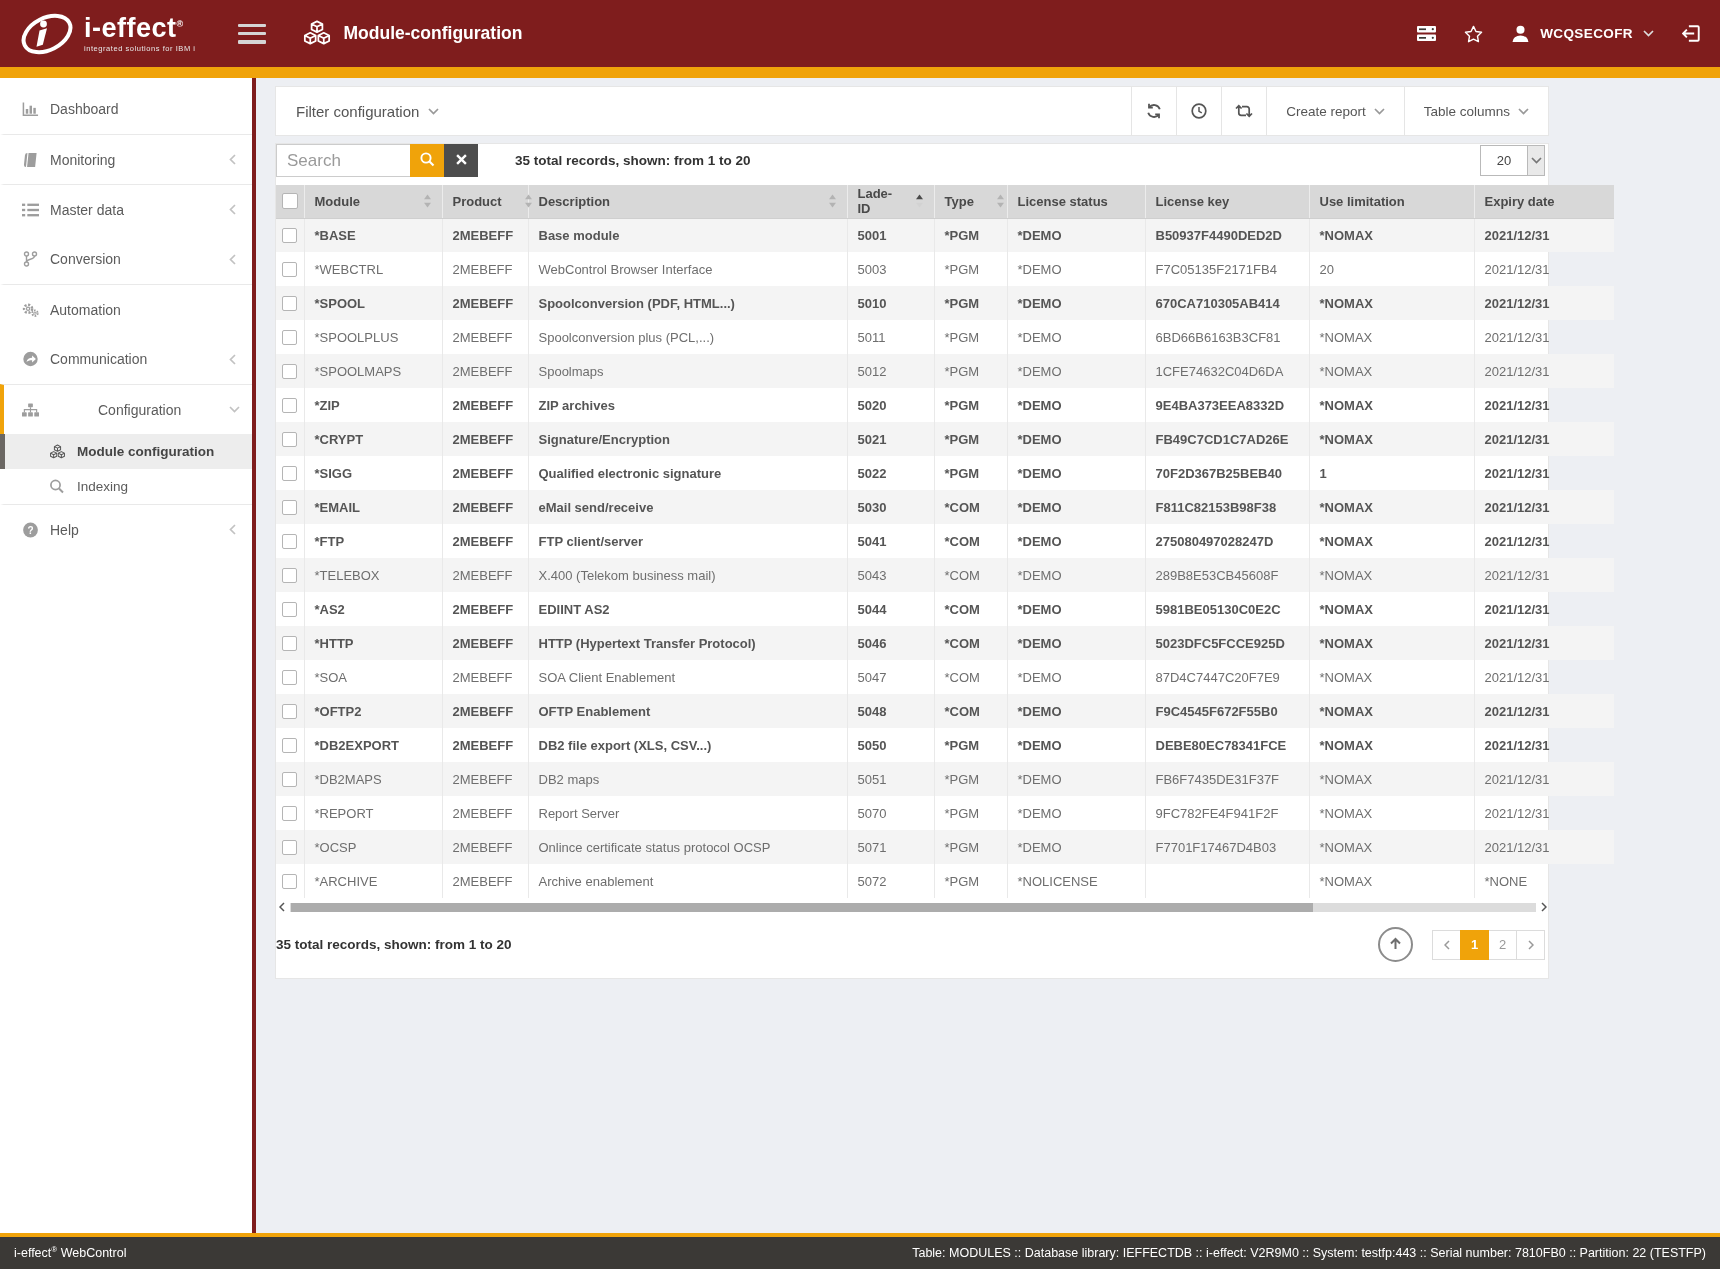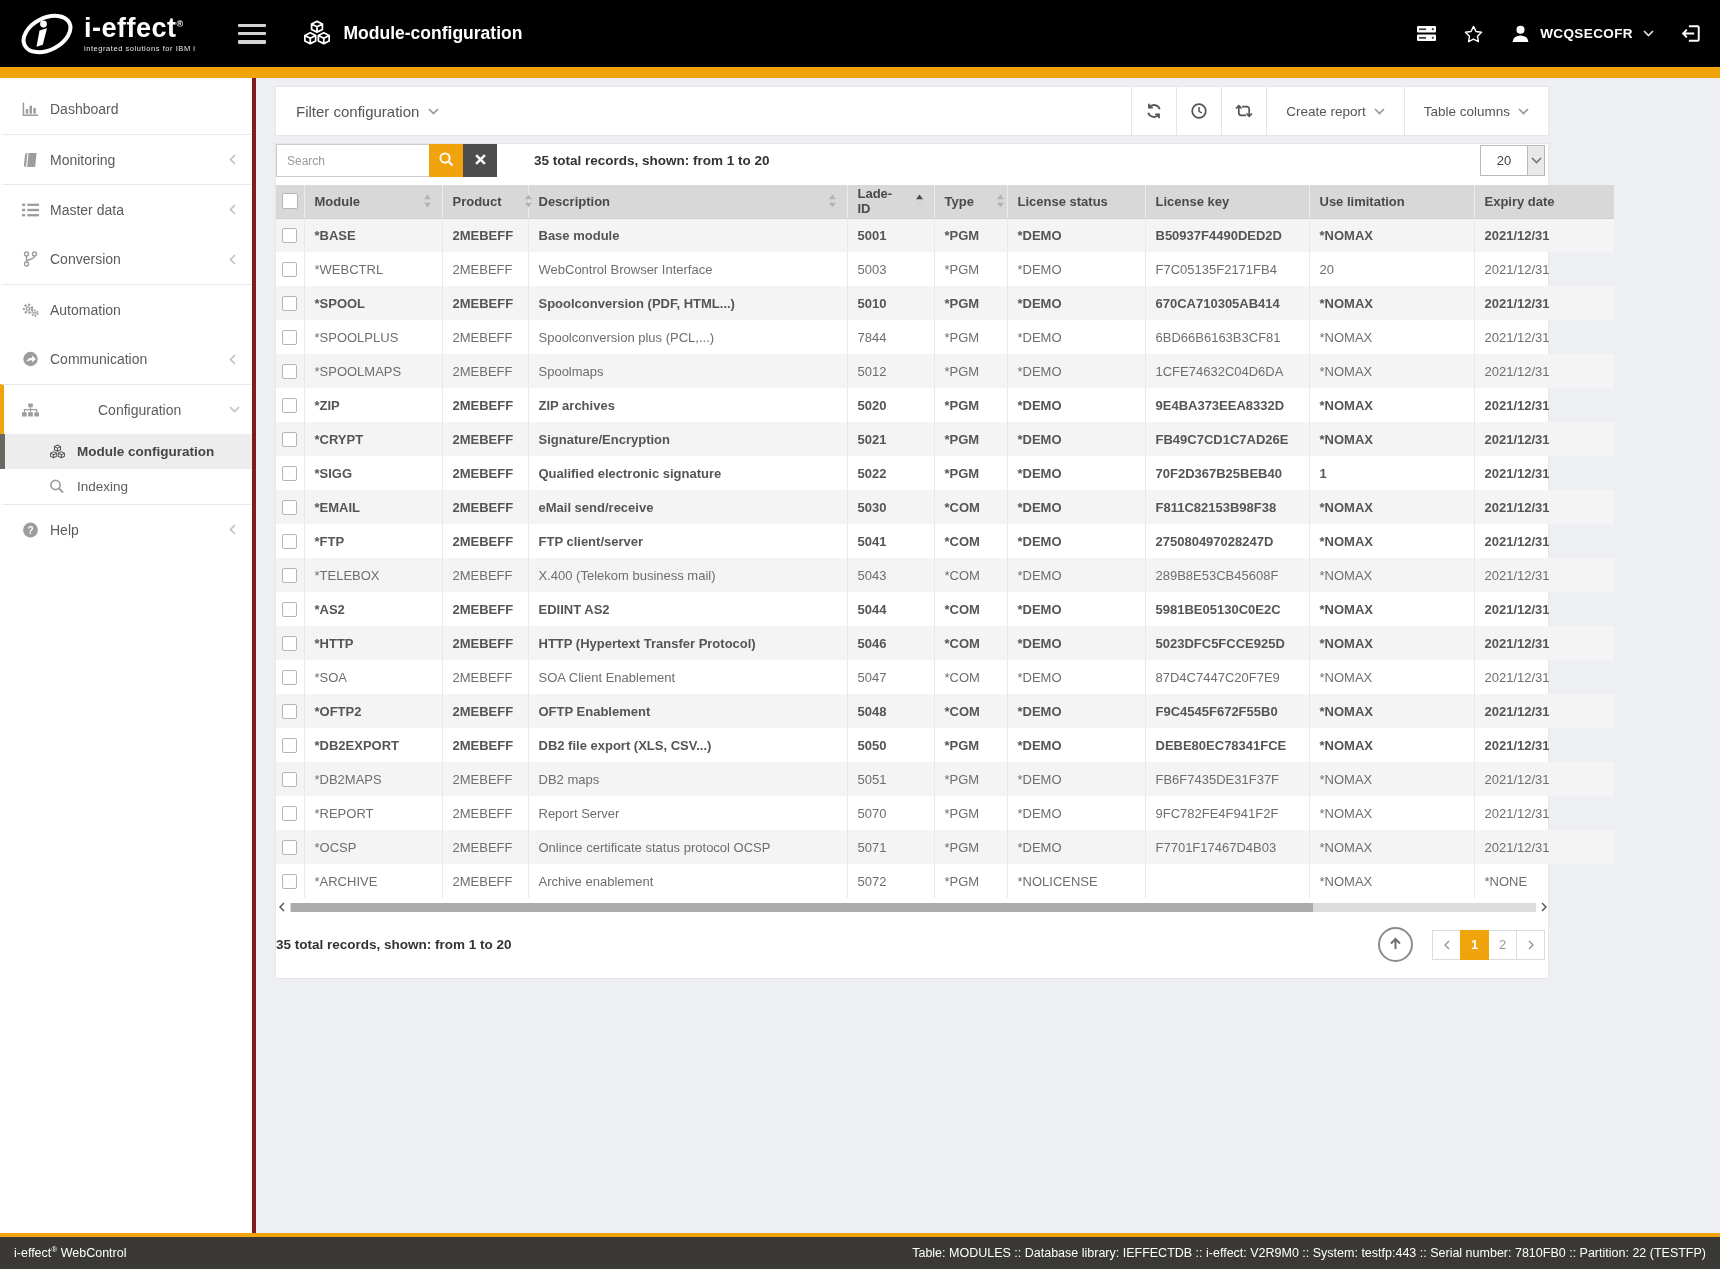--- a/index.html
+++ b/index.html
@@ -5,21 +5,21 @@
   * { box-sizing: border-box; margin: 0; padding: 0; }
   html,body { width:100%; }
   body {
     font-family: "Liberation Sans", "DejaVu Sans", sans-serif;
     background: #edeff3;
     color: #555;
   }
   .app { width:1720px; height:1269px; display:flex; flex-direction:column; overflow:hidden; background:#edeff3; }
 
   
-  .topbar { height:67px; background:#000000; display:flex; align-items:center; padding:0 20px; flex:0 0 auto; }
+  .topbar { height:67px; background:#7f1d1d; display:flex; align-items:center; padding:0 20px; flex:0 0 auto; }
   .logo { display:flex; align-items:center; gap:10px; cursor:pointer; }
   .logo-text-wrap { color:#fff; line-height:1; }
   .logo-name { font-size:27px; font-weight:bold; letter-spacing:.5px; }
   .logo-name sup { font-size:9px; vertical-align:super; }
   .logo-tagline { font-size:7.5px; letter-spacing:.55px; margin-top:3px; color:#e8e8e8; }
   .hamburger { margin-left:42px; width:28px; height:20px; display:flex; flex-direction:column; justify-content:space-between; background:none; border:none; cursor:pointer; }
   .hamburger span { display:block; height:3.2px; background:#d5d5d5; border-radius:1px; }
   .page-title-wrap { display:flex; align-items:center; gap:12px; margin-left:36px; color:#fff; }
   .title-icon svg { width:30px; height:27px; display:block; }
   .page-title-wrap h1 { font-size:17.5px; font-weight:bold; color:#fff; }
@@ -55,21 +55,21 @@
   .fa-btn { border:none; border-left:1px solid #e5e5e5; background:none; display:flex; align-items:center; gap:8px; color:#555; cursor:pointer; font-size:13.5px; font-family:inherit; }
   .fa-btn.icon-only { width:45px; justify-content:center; }
   .fa-btn.texted { padding:0 19px; }
   .fa-btn .caret { color:#999; display:flex; }
   .fa-btn svg { display:block; }
 
   
   .table-panel { width:1274px; background:#fff; border:1px solid #e6e6e6; padding-bottom:12px; }
   .table-toolbar { display:flex; align-items:center; height:33px; margin:0 0 8px 0; }
   .search-group { display:flex; height:33px; }
-  .search-input { width:153px; height:33px; border:1px solid #ccc; border-right:none; padding:0 10px; font-size:12px; color:#555; font-family:inherit; outline:none; }
+  .search-input { width:134px; height:33px; border:1px solid #ccc; border-right:none; padding:0 10px; font-size:17px; color:#555; font-family:inherit; outline:none; }
   .search-input::placeholder { color:#9a9a9a; }
   .btn-search { width:34px; height:33px; background:#f0a30a; border:none; color:#fff; display:flex; align-items:center; justify-content:center; cursor:pointer; }
   .btn-clear { width:34px; height:33px; background:#4d4d4d; border:none; color:#fff; display:flex; align-items:center; justify-content:center; cursor:pointer; }
   .summary-top { margin-left:37px; font-size:13.5px; font-weight:bold; color:#333; }
   .page-size { margin-left:auto; margin-right:3px; width:65px; height:31px; border:1px solid #b9b9b9; background:#fff; display:flex; align-items:stretch; cursor:pointer; }
   .ps-value { flex:1; display:flex; align-items:center; justify-content:center; font-size:13px; color:#444; }
   .ps-arrow { width:17px; background:#e9e9e9; border-left:1px solid #b9b9b9; display:flex; align-items:center; justify-content:center; color:#777; }
 
   table { width:1338px; table-layout:fixed; border-collapse:collapse; font-size:13px; }
   thead th { background:#d8d8d8; height:33px; font-weight:bold; color:#4a4a4a; text-align:left; padding:0 10px; border-left:1px solid #ececec; border-bottom:1px solid #cfcfcf; }
@@ -545,21 +545,21 @@
                 <td>*DEMO</td>
                 <td>670CA710305AB414</td>
                 <td>*NOMAX</td>
                 <td>2021/12/31</td>
               </tr>
               <tr>
                 <td><span class="cb"></span></td>
                 <td>*SPOOLPLUS</td>
                 <td>2MEBEFF</td>
                 <td>Spoolconversion plus (PCL,...)</td>
-                <td>7844</td>
+                <td>5011</td>
                 <td>*PGM</td>
                 <td>*DEMO</td>
                 <td>6BD66B6163B3CF81</td>
                 <td>*NOMAX</td>
                 <td>2021/12/31</td>
               </tr>
               <tr class="alt">
                 <td><span class="cb"></span></td>
                 <td>*SPOOLMAPS</td>
                 <td>2MEBEFF</td>

